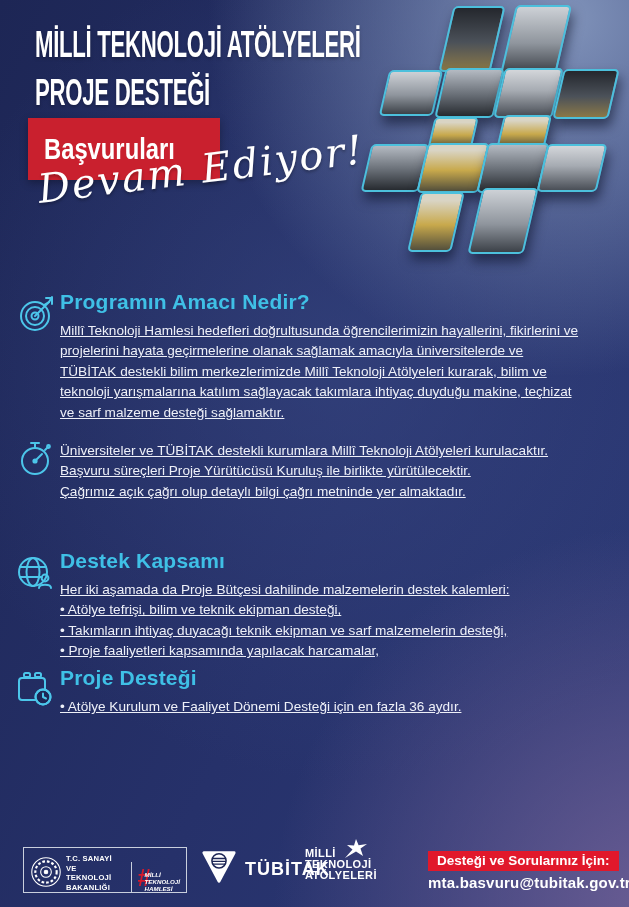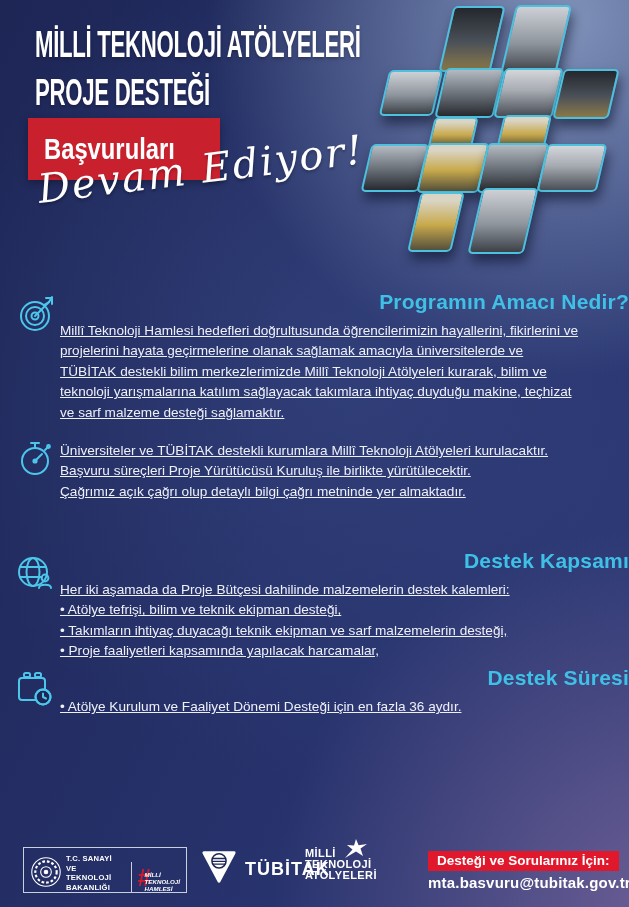--- a/index.html
+++ b/index.html
@@ -30,21 +30,21 @@
   .tile{position:absolute;border:2px solid #4cc0dc;border-radius:5px;
     transform:skewX(-13deg);box-shadow:4px 8px 12px rgba(8,12,35,.55);}
   .ph-a{background:linear-gradient(180deg,#d3d6da 0%,#a6abb2 45%,#4a4f57 100%);}
   .ph-b{background:linear-gradient(180deg,#d9d4c4 12%,#c8a94c 55%,#54503c 100%);}
   .ph-c{background:linear-gradient(180deg,#24272d 0%,#4b5159 55%,#8a7848 100%);}
   .ph-d{background:linear-gradient(180deg,#cdd1d6 0%,#8f959d 55%,#3c4148 100%);}
   .ph-e{background:linear-gradient(180deg,#b4bac2 0%,#676d75 55%,#272b30 100%);}
   
   .section{position:absolute;left:0;width:629px;}
   .sec-icon{position:absolute;left:16px;top:2px;}
-  .sec-head{margin:0 0 0 60px;font-size:21px;font-weight:800;color:#3fc0e6;letter-spacing:.2px;text-align:right;}
+  .sec-head{margin:0 0 0 60px;font-size:21px;font-weight:800;color:#3fc0e6;letter-spacing:.2px;}
   .sec-body{margin:7px 0 0 60px;width:522px;font-size:13.6px;line-height:1.5;
     color:#eef0f8;font-weight:500;}
   .sec-body p{margin:0;text-decoration:underline;}
   
   .ministry-box{position:absolute;left:23px;top:847px;width:164px;height:46px;
     border:1px solid #c9cfdd;display:flex;align-items:flex-end;padding:0 6px;box-sizing:border-box;}
   .ministry-text{font-size:7.6px;font-weight:700;line-height:1.25;letter-spacing:.2px;margin-left:4px;}
   .v-div{width:1px;height:30px;background:#c9cfdd;margin:0 6px 0 7px;}
   .mth{display:flex;align-items:center;}
   .mth-hash{color:#d6182b;font-size:24px;font-weight:800;font-style:italic;line-height:1;}
@@ -148,21 +148,21 @@
     <span class="sec-icon" style="left:13px;">
       <svg width="44" height="44" viewBox="0 0 44 44" fill="none" stroke="#4cc6ea" stroke-width="2" stroke-linecap="round" stroke-linejoin="round">
         <rect x="6" y="10" width="26" height="22" rx="3"></rect>
         <rect x="11" y="5" width="6" height="4" rx="1.5"></rect>
           <rect x="22" y="5" width="6" height="4" rx="1.5"></rect>
         <circle cx="30" cy="29" r="7.5" fill="#1d2655"></circle>
           <circle cx="30" cy="29" r="7.5"></circle>
         <path d="M30 25.5 L30 29 L33 30.5"></path>
       </svg>
     </span>
-    <h2 class="sec-head">Destek Süresi</h2>
+    <h2 class="sec-head">Proje Desteği</h2>
     <div class="sec-body">
       <p>• Atölye Kurulum ve Faaliyet Dönemi Desteği için en fazla 36 aydır.</p>
     </div>
   </div>
 
   <div class="ministry-box">
     <span>
       <svg width="32" height="32" viewBox="0 0 36 36" fill="none" stroke="#fff" stroke-width="1.2">
         <circle cx="18" cy="18" r="16"></circle>
         <circle cx="18" cy="18" r="12" stroke-dasharray="3 2.2" stroke-width="2.4"></circle>

